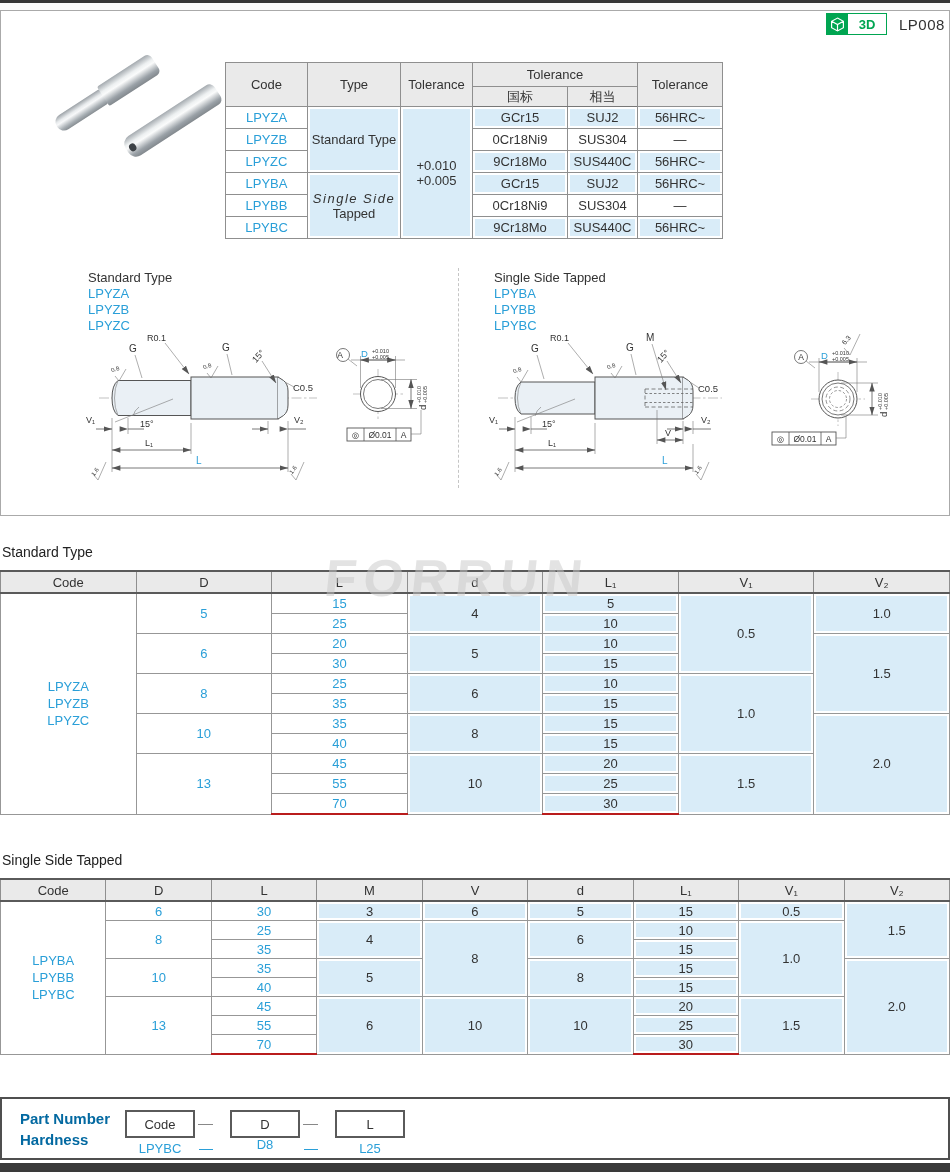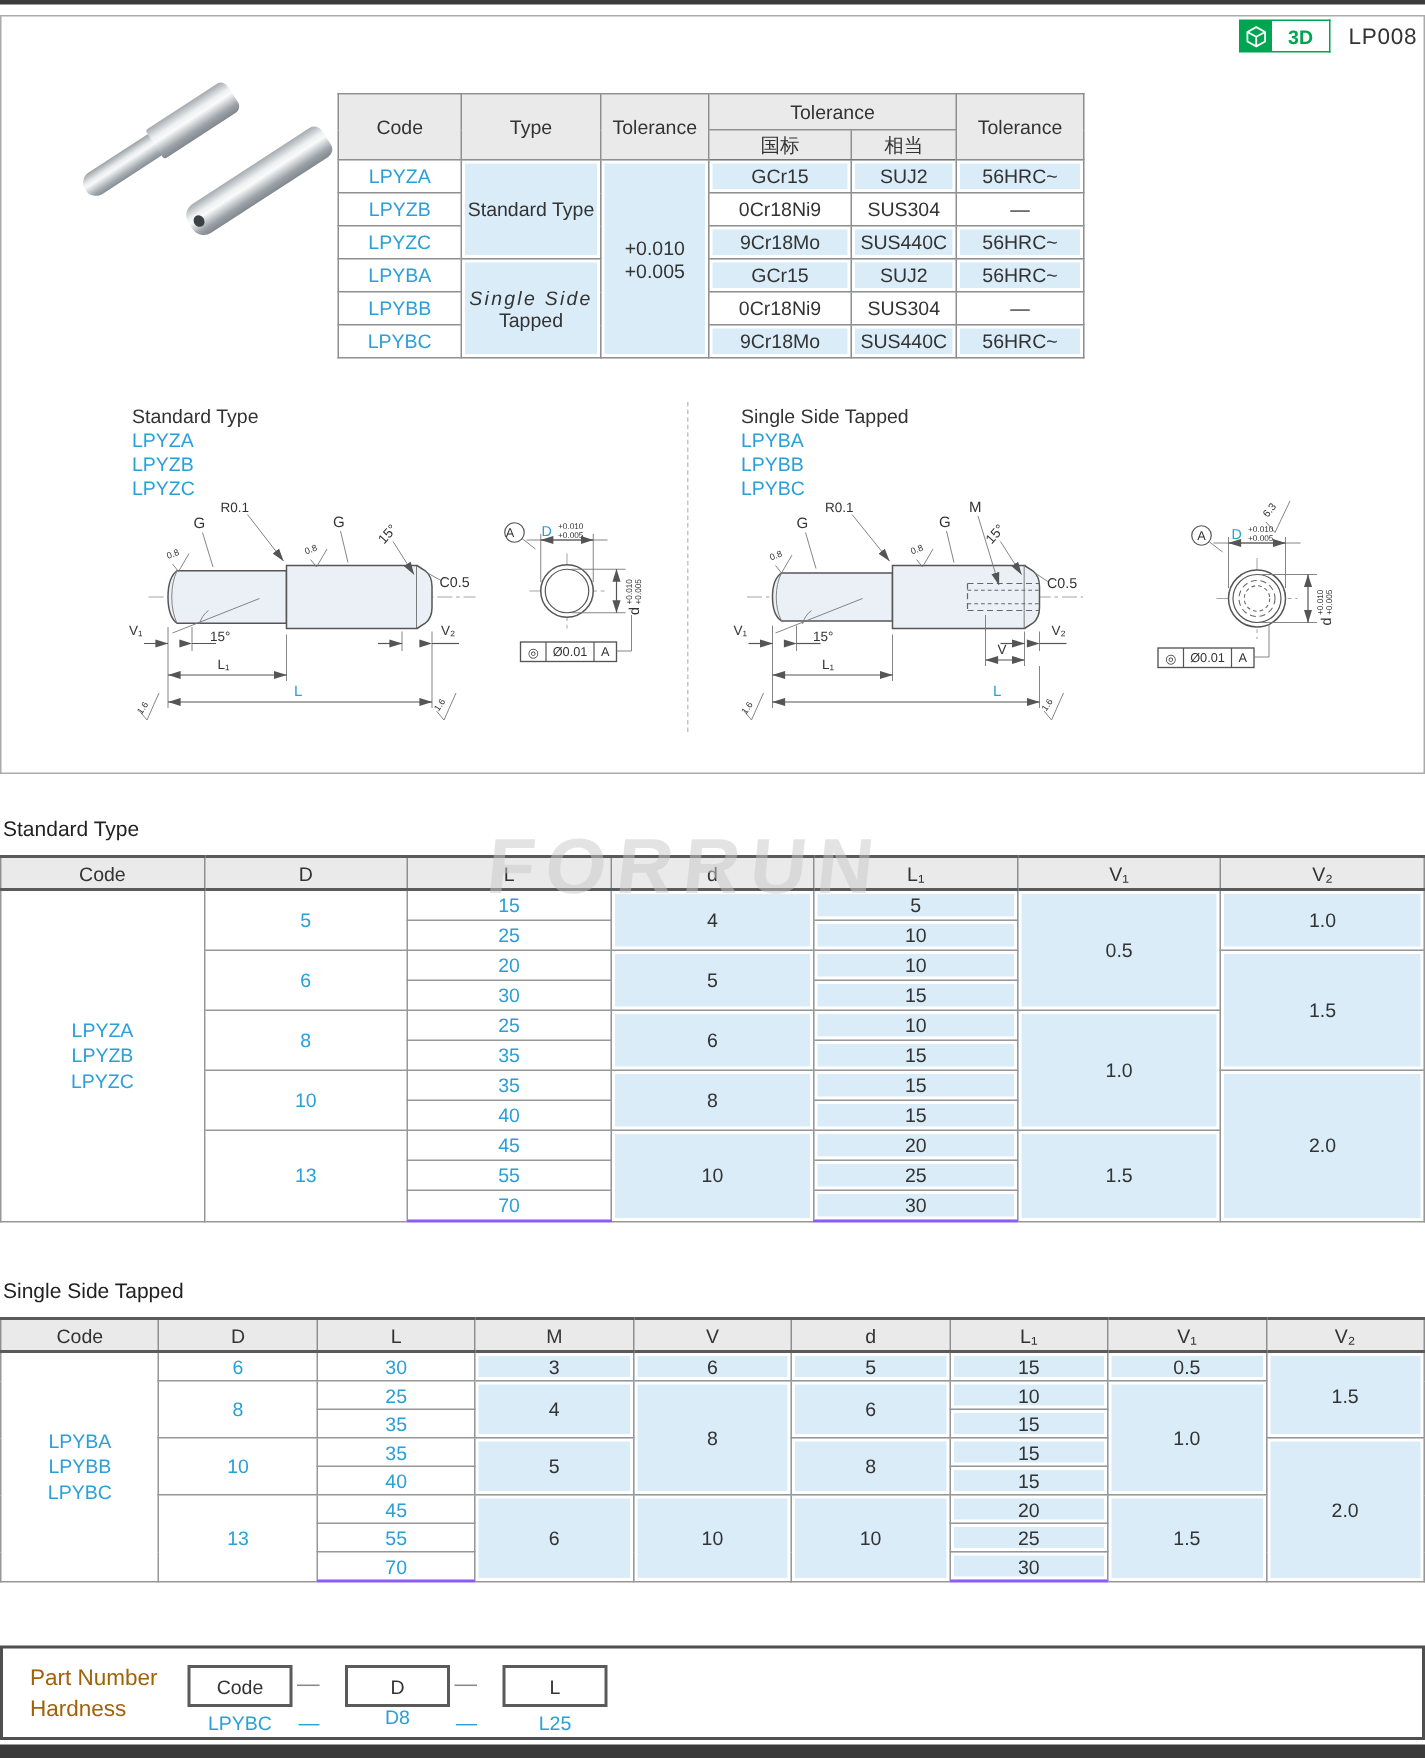--- a/index.html
+++ b/index.html
@@ -46,27 +46,27 @@
   .draw .fs10{font-size:10px;} .draw .fs95{font-size:9.5px;} .draw .fs85{font-size:8.5px;}
   .draw .bl{fill:#2a9fd8;}
   .draw .dash{stroke:#666;stroke-width:0.8;fill:none;}
   
   .sect-title{font-size:14px;color:#222;}
   .dimtab{border-collapse:collapse;table-layout:fixed;width:950px;font-size:13px;}
   .dimtab th{background:#eaeaea;font-weight:normal;height:20px;border:1px solid #8f8f8f;
              border-top:2px solid #5a5a5a;border-bottom:2px solid #5a5a5a;padding:0;}
   .dimtab td{border:1px solid #979797;text-align:center;padding:0;}
   .std td{height:19px;} .tap td{height:18px;}
-  .dimtab tr:last-child td{border-bottom:2px solid #8b5cf6;}
+  .dimtab tr:last-child td{border-bottom:2px solid #b91c1c;}
   .codecell div{line-height:17px;}
   .watermark{font-size:52px;font-weight:bold;color:#c9c9c9;opacity:0.5;letter-spacing:7px;
              transform:skewX(-6deg);z-index:6;pointer-events:none;white-space:nowrap;}
   
   .pnbox{border:2px solid #4f4f4f;background:#fff;}
-  .pnlabel{font-size:15px;font-weight:normal;color:#a16207;line-height:21px;}
+  .pnlabel{font-size:15px;font-weight:bold;color:#0369a1;line-height:21px;}
   .pnfield{position:absolute;width:66px;height:24px;border:2px solid #5a5a5a;background:#fff;
            display:flex;align-items:center;justify-content:center;font-size:13px;color:#333;}
   .pndash{position:absolute;font-size:15px;color:#888;}
   .pnval{position:absolute;font-size:13px;color:#2a9fd8;text-align:center;width:66px;}
   .pndash2{position:absolute;font-size:14px;color:#2a9fd8;}
 </style>
 </head>
 <body>
 
 <div class="page">

